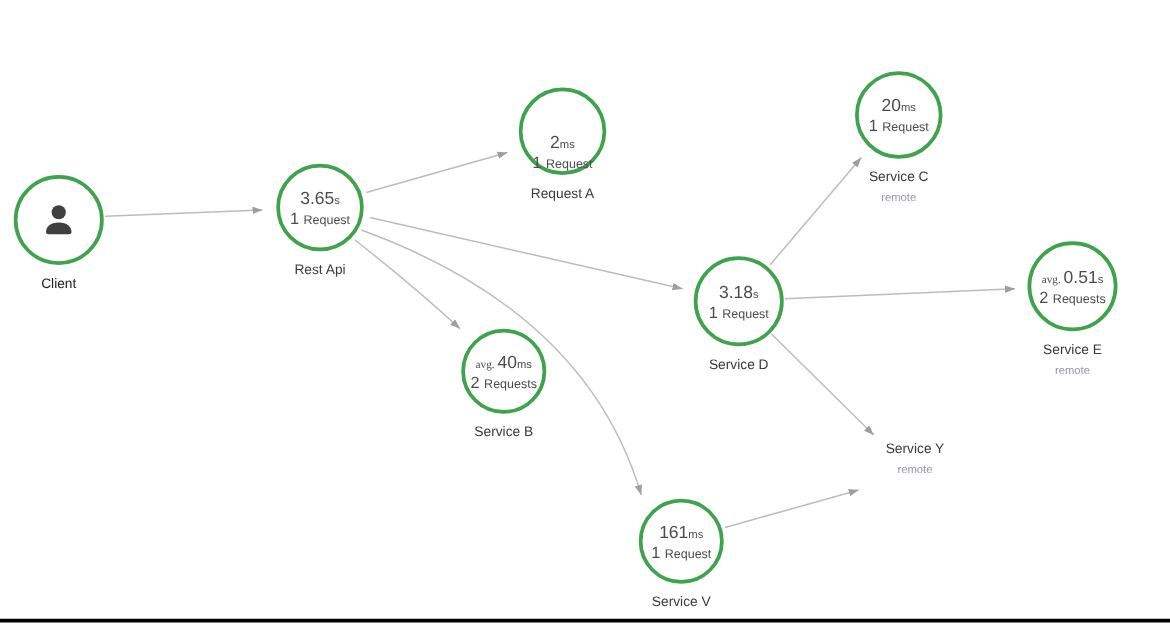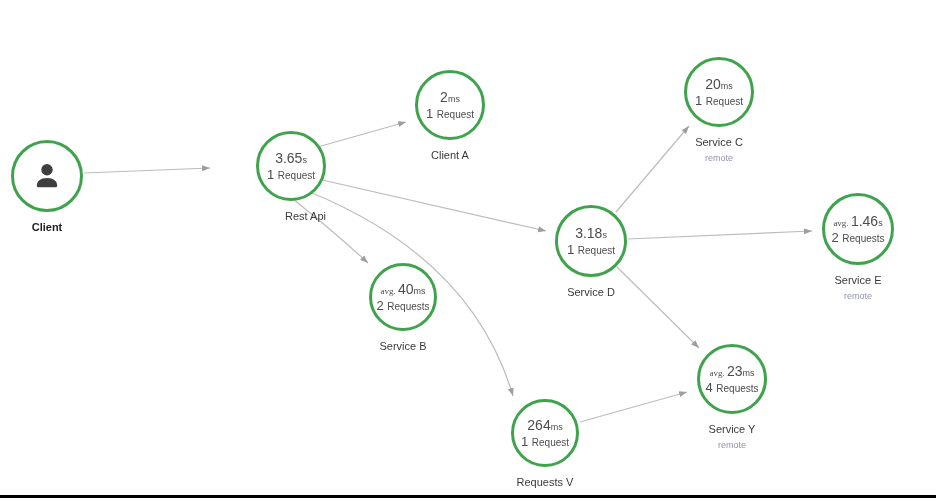--- a/index.html
+++ b/index.html
@@ -14,21 +14,21 @@
     box-sizing:border-box; border:3px solid #3fa34d; border-radius:50%;
     background:#ffffff; display:flex; flex-direction:column;
     align-items:center; justify-content:center; gap:3px;
   }
   .metric   { color:#4c4c4c; font-size:14px; line-height:1; white-space:nowrap; }
   .metric .prefix { font-size:9px; color:#4c4c4c;font-family:Liberation Serif, serif; }
   .metric .unit   { font-size:9px; color:#4c4c4c; }
   .requests { color:#4c4c4c; font-size:13px; line-height:1; white-space:nowrap; }
   .requests .count-label { font-size:10px; }
   .label { margin-top:9px; font-size:11px; color:#3a3a3a; line-height:1.2; white-space:nowrap; }
-  .label.bold { font-weight:bold; color:#222; }
+  .label.bold { font-weight:normal; color:#222; }
   .tag   { font-size:9px; color:#9394ae; margin-top:4px; min-height:9px; white-space:nowrap; }
   .person-icon { width:34px; height:34px; }
   .person-icon path, .person-icon circle { fill:#3f3f3f; }
   .bottom-rule { position:absolute; left:0; top:495px; width:936px; height:3px; background:#000; z-index:3; }
 </style>
 </head>
 <body>
 
 <div class="stage">
 
@@ -52,34 +52,34 @@
   <div class="node" style="left:-23px; top:140px;">
     <div class="circle" style="width:72px; height:72px;">
       <svg class="person-icon" viewBox="0 0 24 24">
         <circle cx="12" cy="7.6" r="4"></circle>
         <path d="M12 13.4 c-4.6,0 -7.2,2.4 -7.2,5.4 c0,0.9 0.7,1.2 1.4,1.2 h11.6 c0.7,0 1.4,-0.3 1.4,-1.2 c0,-3 -2.6,-5.4 -7.2,-5.4 z"></path>
       </svg>
     </div>
     <div class="label bold">Client</div>
   </div>
 
-  <div class="node" style="left:186px; top:131px;align-items:flex-end;">
+  <div class="node" style="left:186px; top:131px;">
     <div class="circle" style="width:70px; height:70px;">
       <div class="metric"><span class="prefix"></span><span class="value">3.65</span><span class="unit">s</span></div>
       <div class="requests"><span class="count">1</span> <span class="count-label">Request</span></div>
     </div>
     <div class="label">Rest Api</div>
   </div>
 
   <div class="node" style="left:380px; top:70px;">
-    <div class="circle" style="width:70px; height:70px;">
+    <div class="circle" style="width:70px; height:70px;justify-content:flex-end;">
       <div class="metric"><span class="prefix"></span><span class="value">2</span><span class="unit">ms</span></div>
       <div class="requests"><span class="count">1</span> <span class="count-label">Request</span></div>
     </div>
-    <div class="label">Client A</div>
+    <div class="label">Request A</div>
   </div>
 
   <div class="node" style="left:333px; top:263px;">
     <div class="circle" style="width:68px; height:68px;">
       <div class="metric"><span class="prefix">avg. </span><span class="value">40</span><span class="unit">ms</span></div>
       <div class="requests"><span class="count">2</span> <span class="count-label">Requests</span></div>
     </div>
     <div class="label">Service B</div>
   </div>
 
@@ -95,38 +95,34 @@
     <div class="circle" style="width:70px; height:70px;">
       <div class="metric"><span class="prefix"></span><span class="value">20</span><span class="unit">ms</span></div>
       <div class="requests"><span class="count">1</span> <span class="count-label">Request</span></div>
     </div>
     <div class="label">Service C</div>
     <div class="tag">remote</div>
   </div>
 
   <div class="node" style="left:788px; top:193px;">
     <div class="circle" style="width:72px; height:72px;">
-      <div class="metric"><span class="prefix">avg. </span><span class="value">1.46</span><span class="unit">s</span></div>
+      <div class="metric"><span class="prefix">avg. </span><span class="value">0.51</span><span class="unit">s</span></div>
       <div class="requests"><span class="count">2</span> <span class="count-label">Requests</span></div>
     </div>
     <div class="label">Service E</div>
     <div class="tag">remote</div>
   </div>
 
   <div class="node" style="left:475px; top:399px;">
     <div class="circle" style="width:68px; height:68px;">
-      <div class="metric"><span class="prefix"></span><span class="value">264</span><span class="unit">ms</span></div>
+      <div class="metric"><span class="prefix"></span><span class="value">161</span><span class="unit">ms</span></div>
       <div class="requests"><span class="count">1</span> <span class="count-label">Request</span></div>
     </div>
-    <div class="label">Requests V</div>
+    <div class="label">Service V</div>
   </div>
 
   <div class="node" style="left:662px; top:344px;">
-    <div class="circle" style="width:70px; height:70px;">
-      <div class="metric"><span class="prefix">avg. </span><span class="value">23</span><span class="unit">ms</span></div>
-      <div class="requests"><span class="count">4</span> <span class="count-label">Requests</span></div>
-    </div>
     <div class="label">Service Y</div>
     <div class="tag">remote</div>
   </div>
 
   <div class="bottom-rule"></div>
 </div>
 
 </body></html>

